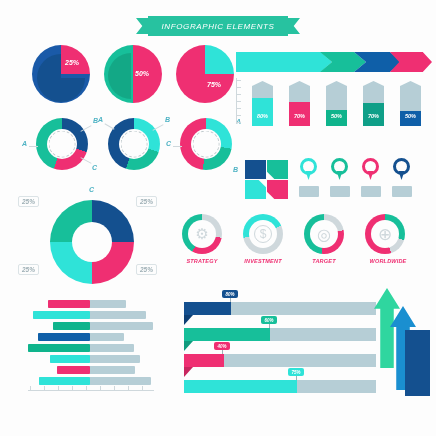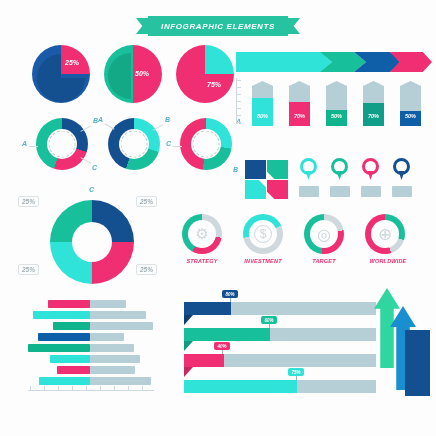--- a/index.html
+++ b/index.html
@@ -5,21 +5,21 @@
   html,body{margin:0;padding:0;background:#ffffff;}
   body{width:436px;height:436px;overflow:hidden;
        font-family:"Liberation Sans",sans-serif;position:relative;}
   .stage{position:relative;width:436px;height:436px;background:#fdfdfd;}
   .abs{position:absolute;}
 
   
   #ribbon{left:136px;top:16px;width:164px;height:20px;}
   #ribbon .rb-body{position:absolute;left:12px;top:0;width:140px;height:20px;
       background:#27c2a0;display:flex;align-items:center;justify-content:center;}
-  #ribbon .rb-title{color:#ffffff;font-size:8px;font-weight:bold;font-style:italic;
+  #ribbon .rb-title{color:#ffffff;font-size:8px;font-weight:normal;font-style:italic;
       letter-spacing:.6px;white-space:nowrap;}
   #ribbon .tailL,#ribbon .tailR{position:absolute;top:2px;width:14px;height:16px;
       background:#27c2a0;}
   #ribbon .tailL{left:0;clip-path:polygon(0 0,100% 0,100% 100%,0 100%,45% 50%);}
   #ribbon .tailR{right:0;clip-path:polygon(0 0,100% 0,55% 50%,100% 100%,0 100%);}
 
   
   .pie{border-radius:50%;}
   .pie-lbl{position:absolute;color:#fff;font-size:7px;font-weight:bold;font-style:italic;}
 

